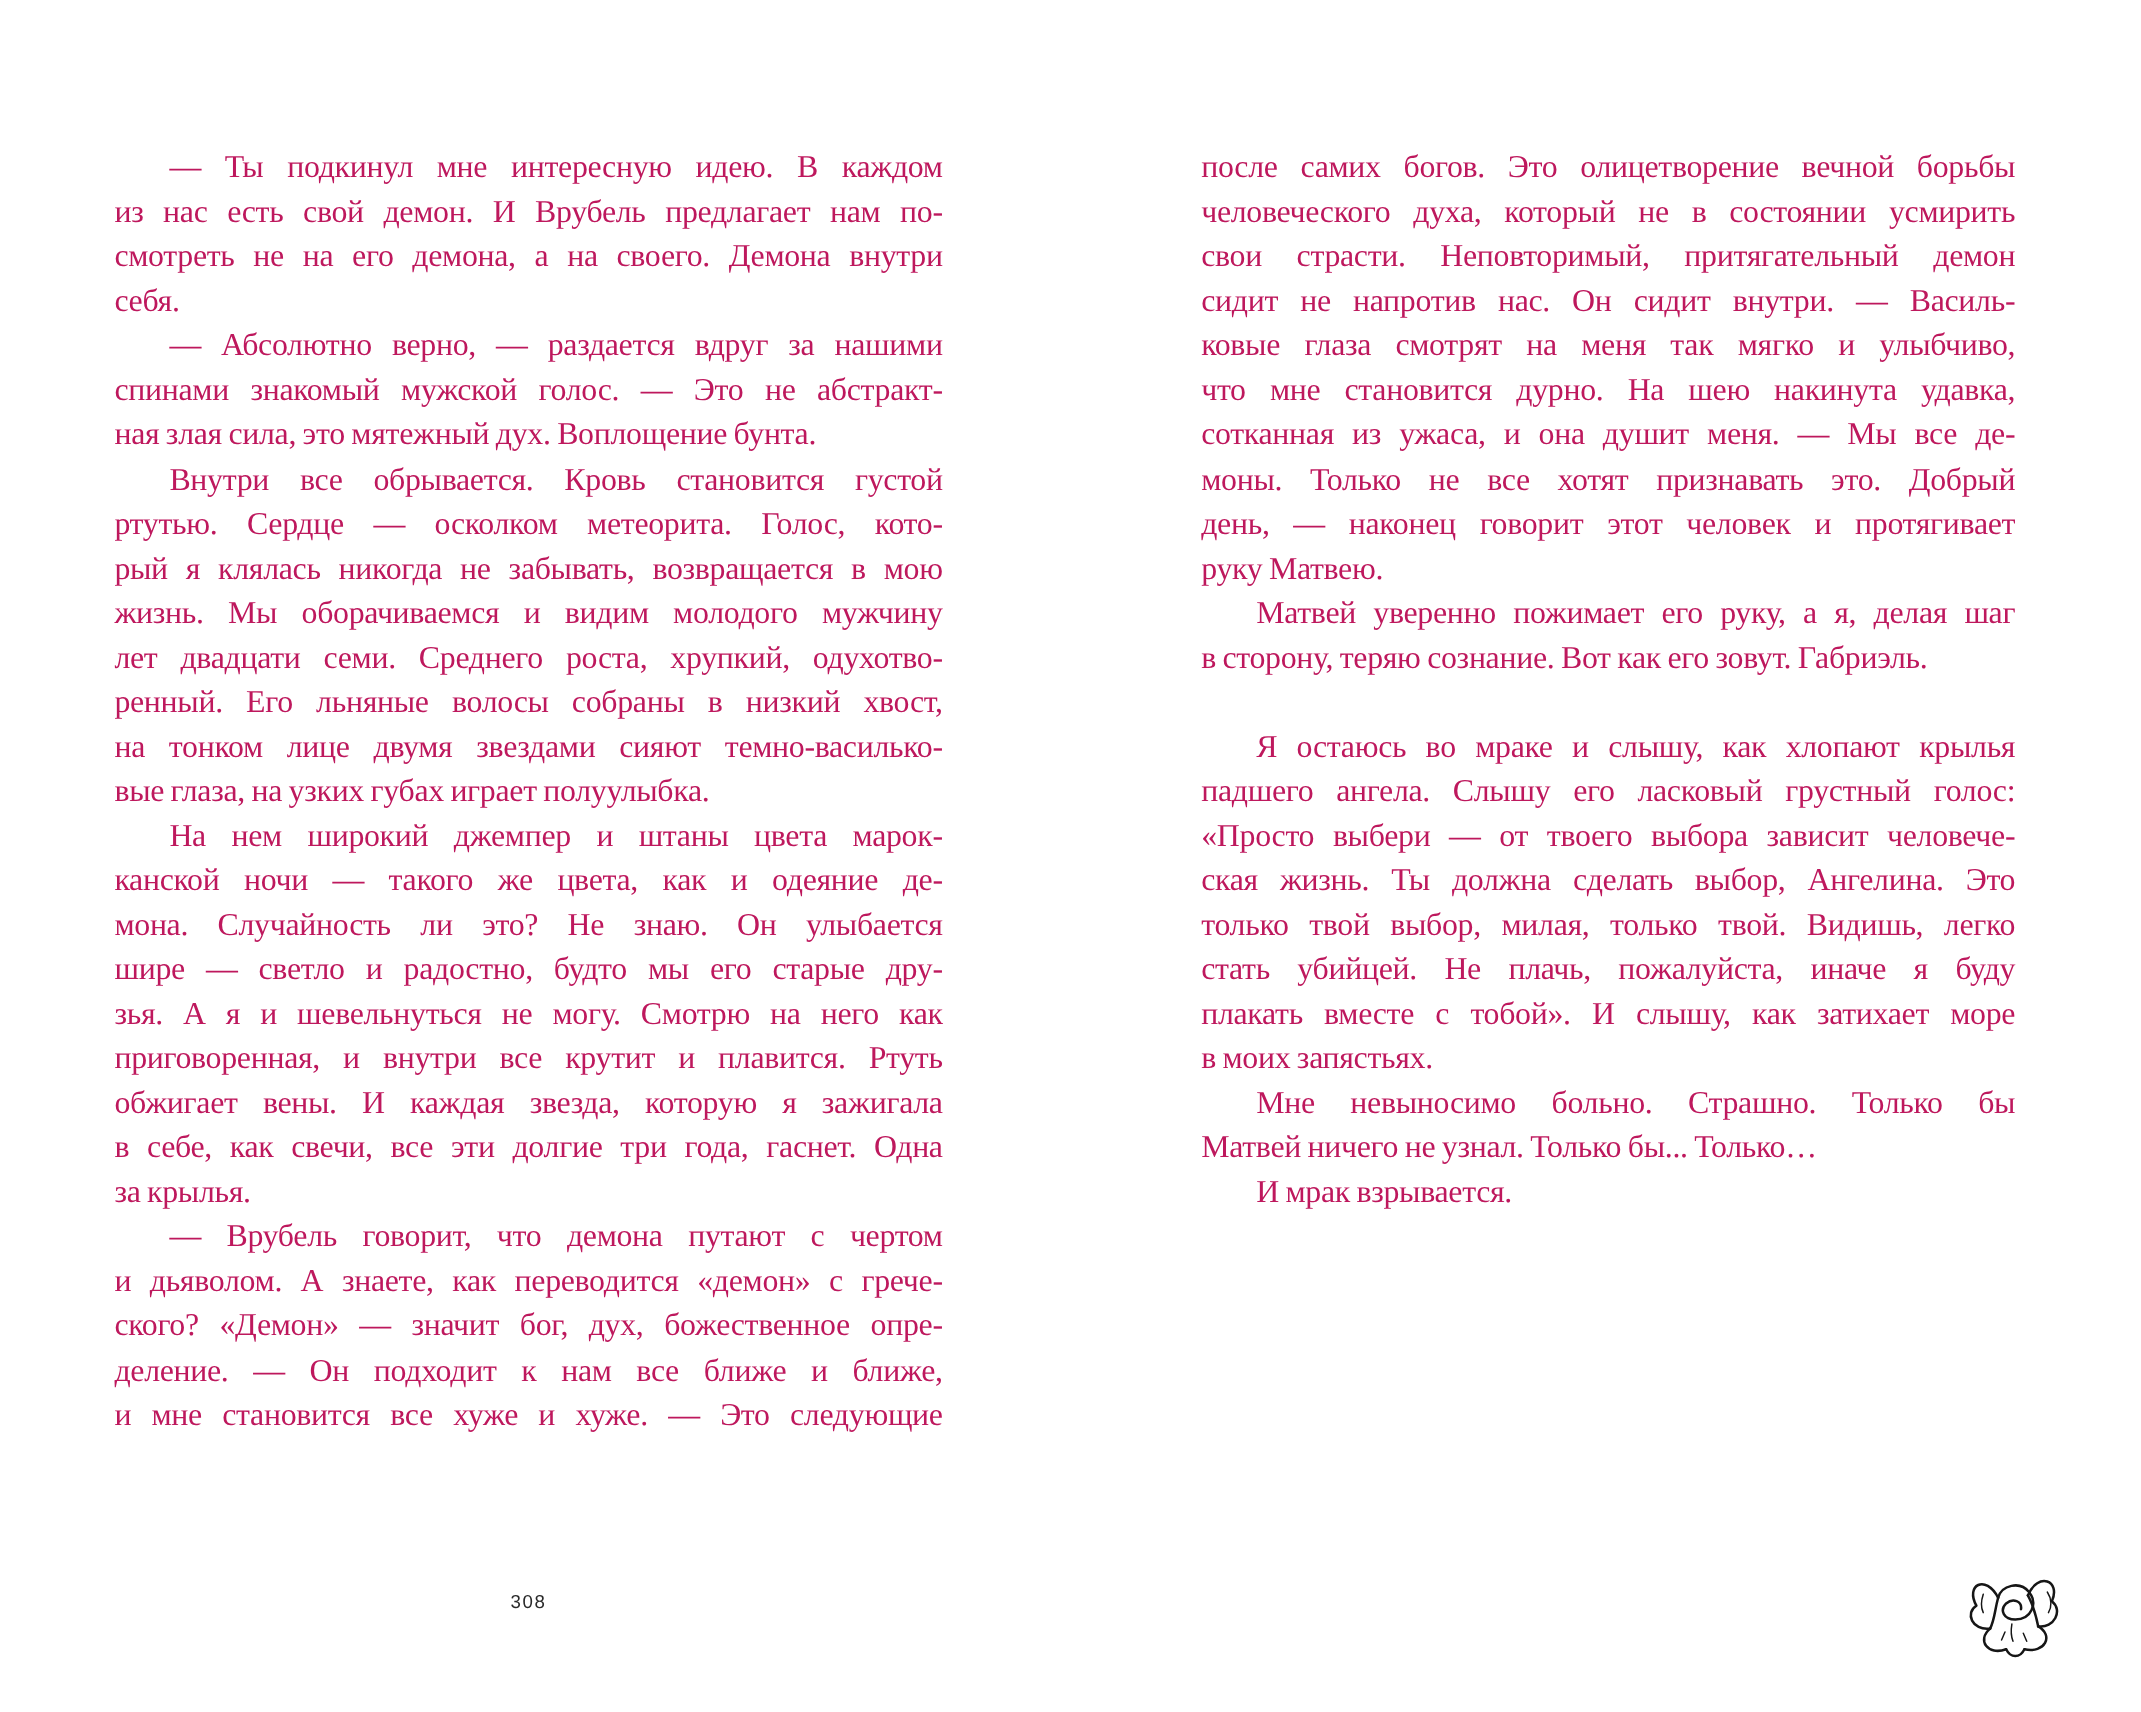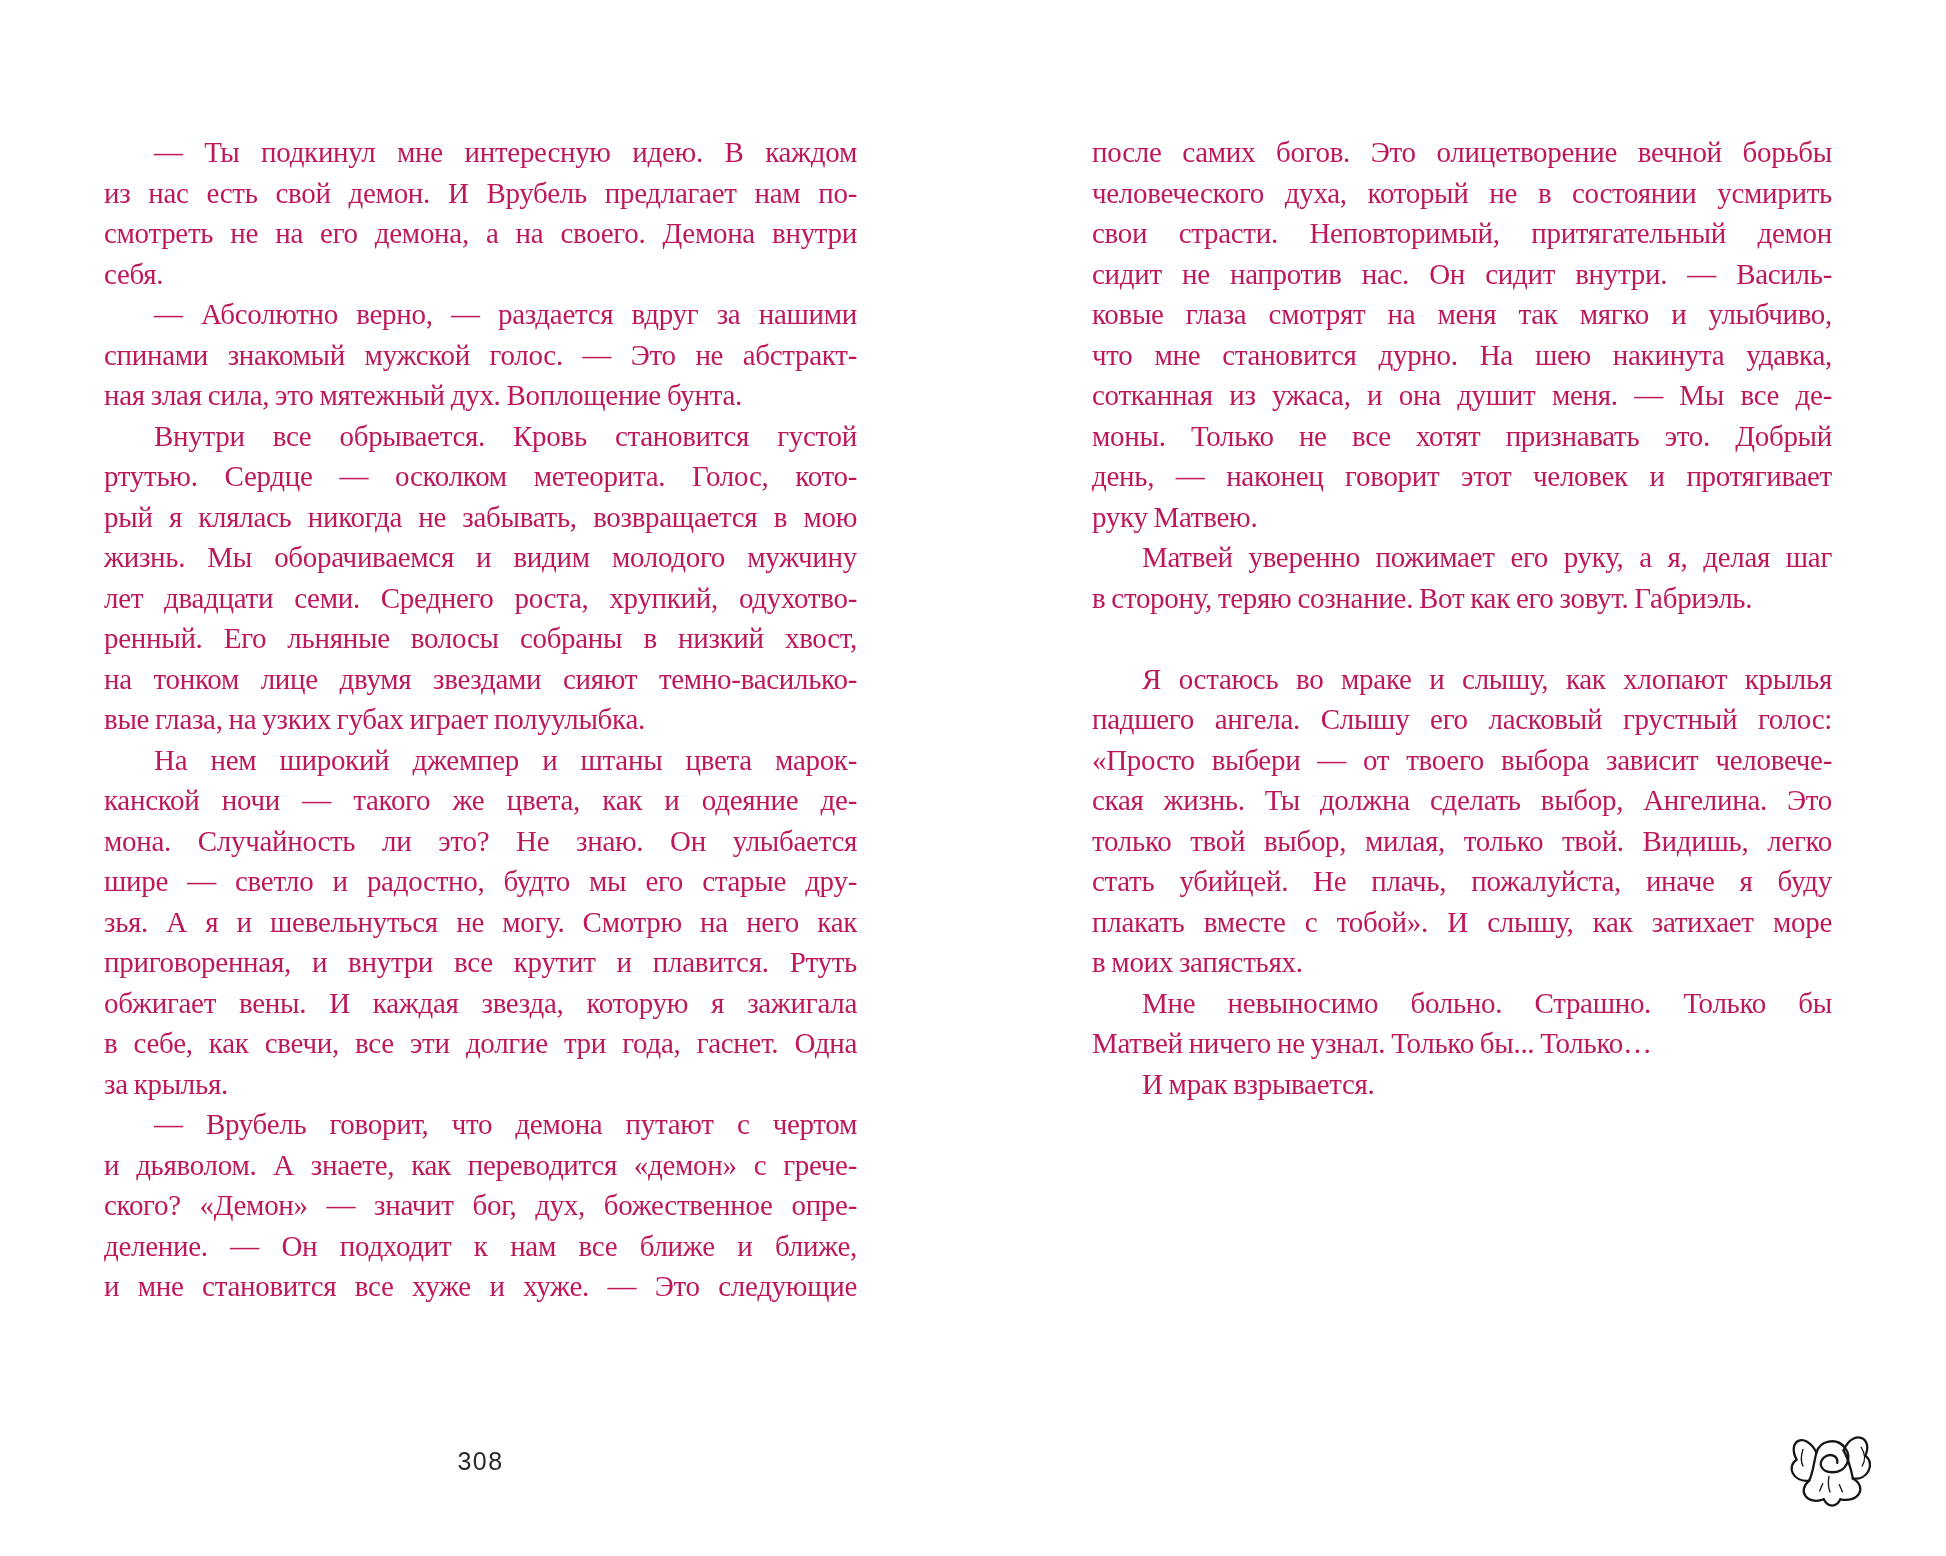--- a/index.html
+++ b/index.html
@@ -36,21 +36,21 @@
   }
   .line.end { text-align-last: left; }
   .spacer { height: 40.5px; }
   .folio {
     position: absolute;
     left: 104px;
     top: 1447px;
     width: 753px;
     text-align: center;
     font-family: "Liberation Sans", "DejaVu Sans", sans-serif;
-    font-size: 25px;
+    font-size: 17px;
     letter-spacing: 1.5px;
     color: #2a2a2a;
   }
   .rose {
     position: absolute;
     left: 1778px;
     top: 1418px;
     width: 104px;
     height: 96px;
   }

